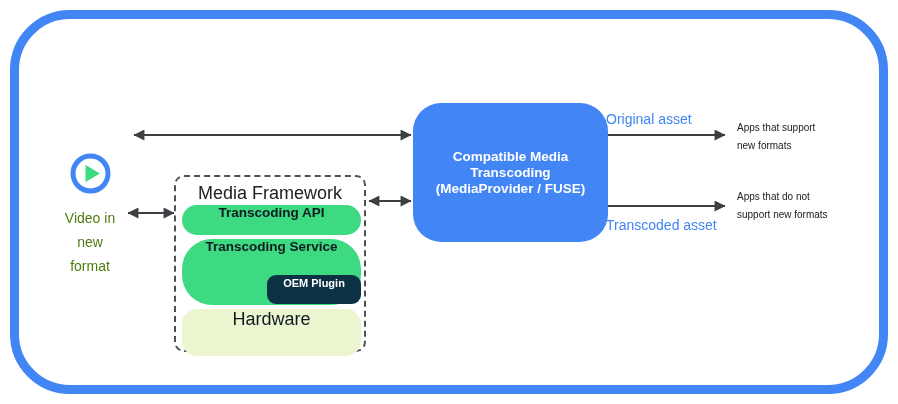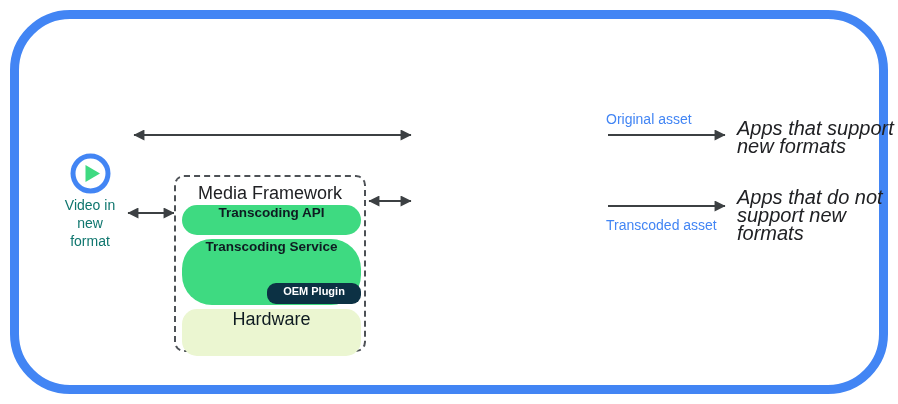--- a/index.html
+++ b/index.html
@@ -10,22 +10,22 @@
   .frame{
     position:absolute;left:10px;top:10px;right:10px;bottom:10px;
     border:9px solid var(--accent-blue,#4285F4);border-radius:60px;
   }
   .abs{position:absolute;}
   .multiline{white-space:pre-line;}
 
   .play-icon{left:70px;top:153px;width:41px;height:41px;}
 
   .video-label{
-    left:45px;top:196px;width:90px;text-align:center;
-    font-size:14px;line-height:18px;color:#0f766e;
+    left:45px;top:206px;width:90px;text-align:center;
+    font-size:14px;line-height:24px;color:#4d7c0f;
   }
 
   .mf-box{
     left:174px;top:175px;width:192px;height:177px;box-sizing:border-box;
     border:2px dashed #4d5156;border-radius:10px;background:#fff;
   }
   .mf-title{
     position:absolute;left:0;right:0;top:6px;text-align:center;
     font-size:18px;color:#202124;
   }
@@ -33,39 +33,39 @@
     position:absolute;display:flex;justify-content:center;
     font-size:13.5px;font-weight:bold;color:#0E1B21;text-align:center;
   }
   .pill-api{left:6px;top:28px;width:179px;height:30px;border-radius:15px;
     background:var(--android-green,#3EDA81);}
   .pill-service{left:6px;top:62px;width:179px;height:66px;border-radius:30px;
     background:var(--android-green,#3EDA81);}
   .pill-hardware{left:6px;top:132px;width:179px;height:47px;border-radius:15px;
     background:var(--cream,#EBF6D1);font-weight:normal;font-size:18px;}
   .oem-pill{
-    position:absolute;right:0;bottom:1px;width:94px;height:21px;border-radius:9px;
+    position:absolute;right:0;bottom:1px;width:94px;height:29px;border-radius:9px;
     background:var(--dark-navy,#0C3144);color:#fff;font-weight:bold;font-size:11px;
     line-height:17px;text-align:center;
   }
 
   .blue-box{
     left:413px;top:103px;width:195px;height:139px;border-radius:28px;
     background:var(--accent-blue,#4285F4);color:#fff;font-weight:bold;
     font-size:13.5px;line-height:16px;display:flex;align-items:center;
     justify-content:center;text-align:center;
   }
 
   .flow-label{
     font-size:14px;color:var(--accent-blue,#4285F4);text-align:left;
   }
   .lbl-original{left:606px;top:111px;width:116px;}
   .lbl-transcoded{left:606px;top:217px;width:140px;}
 
-  .apps-label{font-size:20px;line-height:18px;color:#202124;font-style:italic;}
+  .apps-label{font-size:10px;line-height:18px;color:#202124;}
   .apps-supported{left:737px;top:119px;}
   .apps-unsupported{left:737px;top:188px;}
 
   .arrows{position:absolute;left:0;top:0;pointer-events:none;}
   .arrows line{stroke:var(--arrow-gray,#3C4043);stroke-width:2px;}
   .arrows marker path{fill:var(--arrow-gray,#3C4043);}
   .play-icon circle{stroke:var(--accent-blue,#4285F4);}
   .play-icon polygon{fill:var(--android-green,#3EDA81);}
 </style>
 </head>
@@ -106,20 +106,23 @@
     </div>
     <div class="pill pill-service">
       <span>Transcoding Service</span>
       <div class="oem-pill">OEM Plugin</div>
     </div>
     <div class="pill pill-hardware">
       <span>Hardware</span>
     </div>
   </div>
 
+  <div class="blue-box abs multiline">Compatible Media
+Transcoding
+(MediaProvider / FUSE)</div>
 
   <div class="flow-label lbl-original abs">Original asset</div>
   <div class="flow-label lbl-transcoded abs">Transcoded asset</div>
 
   <div class="apps-label apps-supported abs multiline">Apps that support
 new formats</div>
   <div class="apps-label apps-unsupported abs multiline">Apps that do not
 support new formats</div>
 
 </div>

